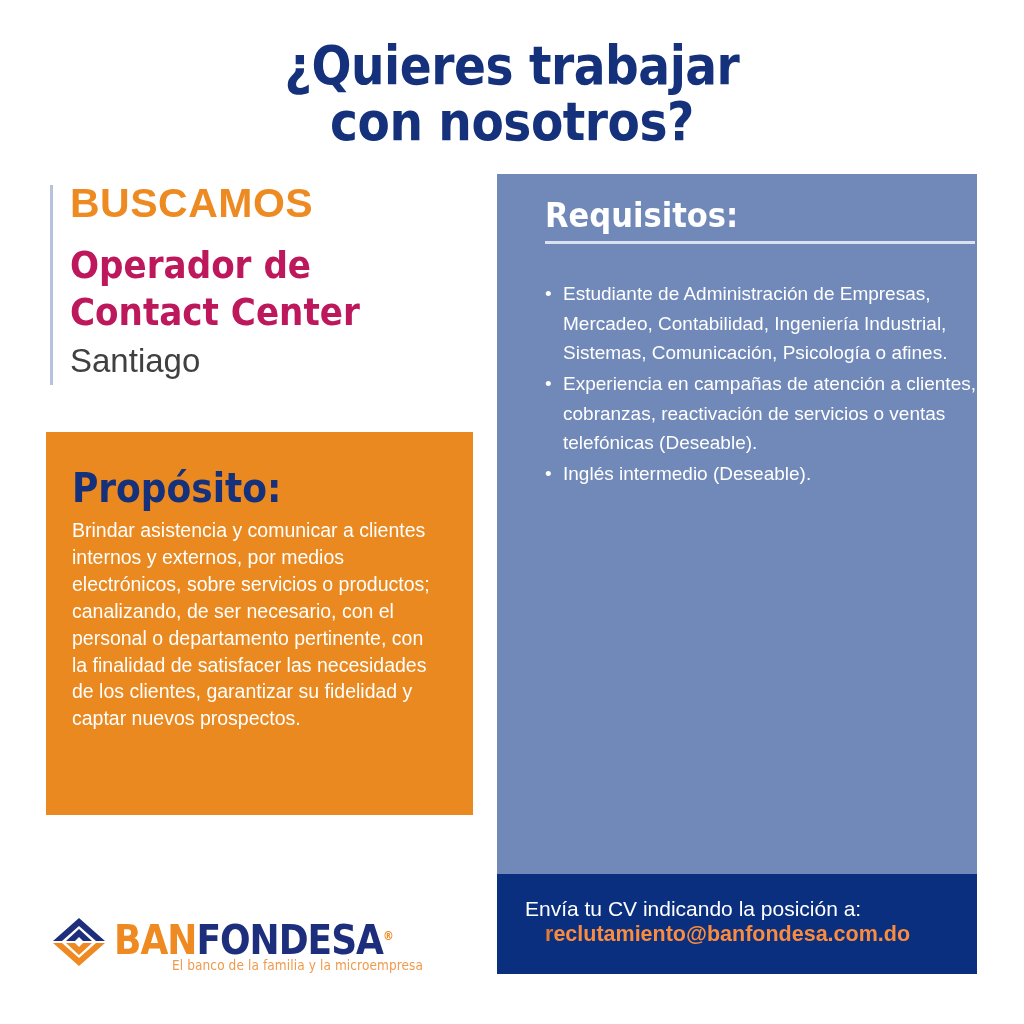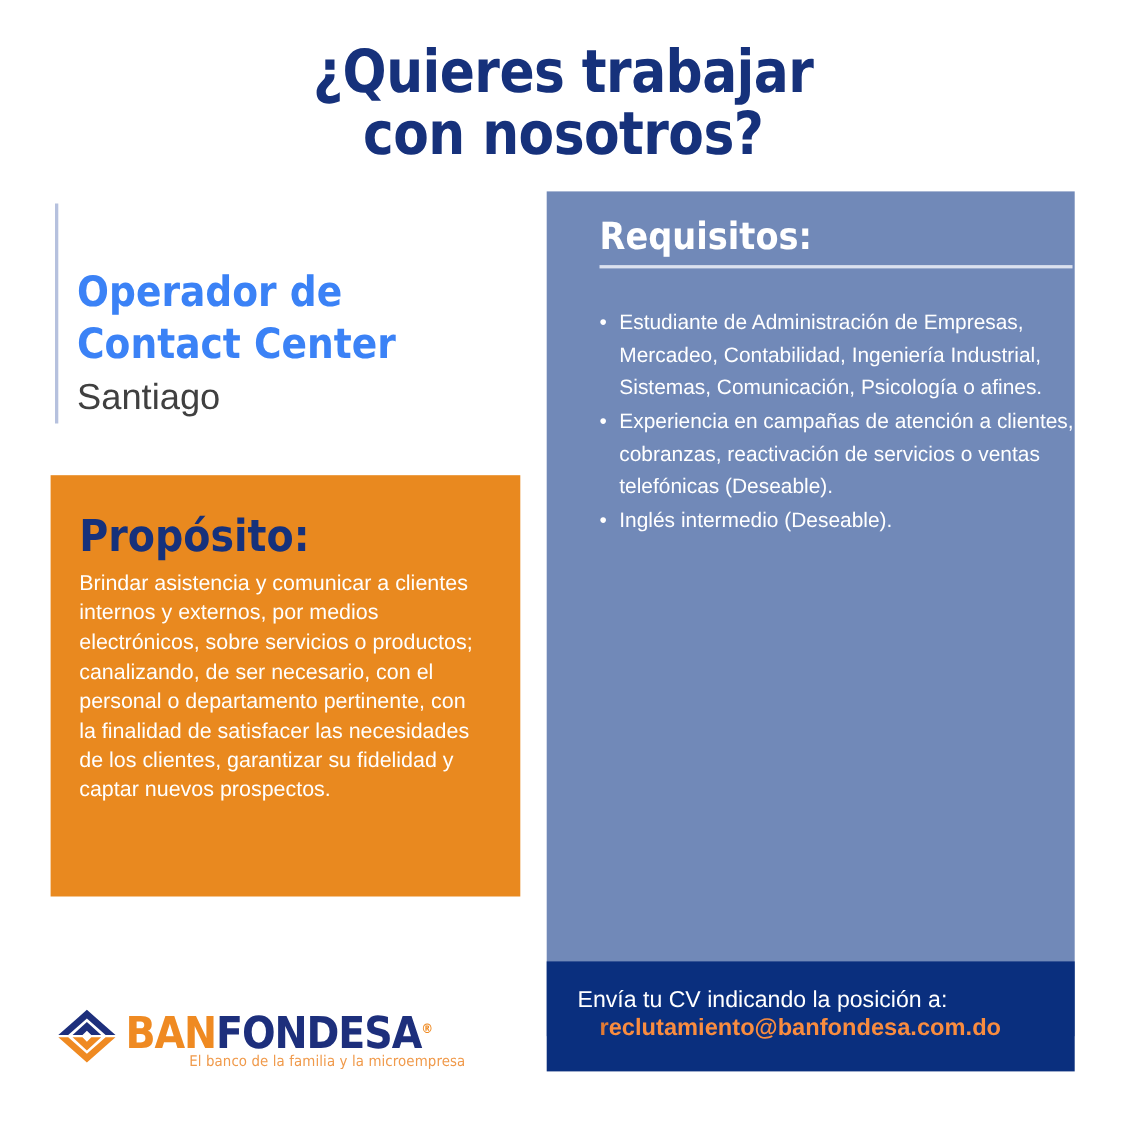--- a/index.html
+++ b/index.html
@@ -33,21 +33,21 @@
   }
   .buscamos {
     position:absolute; left:70px; top:183px;
     color:#ed8b22;
     font-size:41px; font-weight:bold;
     letter-spacing:0.5px;
     line-height:1;
   }
   .role {
     position:absolute; left:70px; top:242px;
-    color:#3b82f6;
+    color:#be185d;
     font-family:"DejaVu Sans Condensed","Liberation Sans Narrow","Liberation Sans",sans-serif;
     font-weight:bold;
     font-size:38px;
     line-height:1.24;
     letter-spacing:0px;
   }
   .role span { display:block; }
   .city {
     position:absolute; left:70px; top:344px;
     color:#404040;
@@ -155,20 +155,21 @@
 <body>
 
 <div id="poster">
 
   <div class="headline">
     <span>¿Quieres trabajar</span>
     <span class="l2">con nosotros?</span>
   </div>
 
   <div class="left-rule"></div>
+  <div class="buscamos">BUSCAMOS</div>
   <div class="role">
     <span>Operador de</span>
     <span>Contact Center</span>
   </div>
   <div class="city">Santiago</div>
 
   <div class="purpose-box">
     <div class="purpose-title">Propósito:</div>
     <div class="purpose-body">Brindar asistencia y comunicar a clientes internos y externos, por medios electrónicos, sobre servicios o productos; canalizando, de ser necesario, con el personal o departamento pertinente, con la finalidad de satisfacer las necesidades de los clientes, garantizar su fidelidad y captar nuevos prospectos.</div>
   </div>

